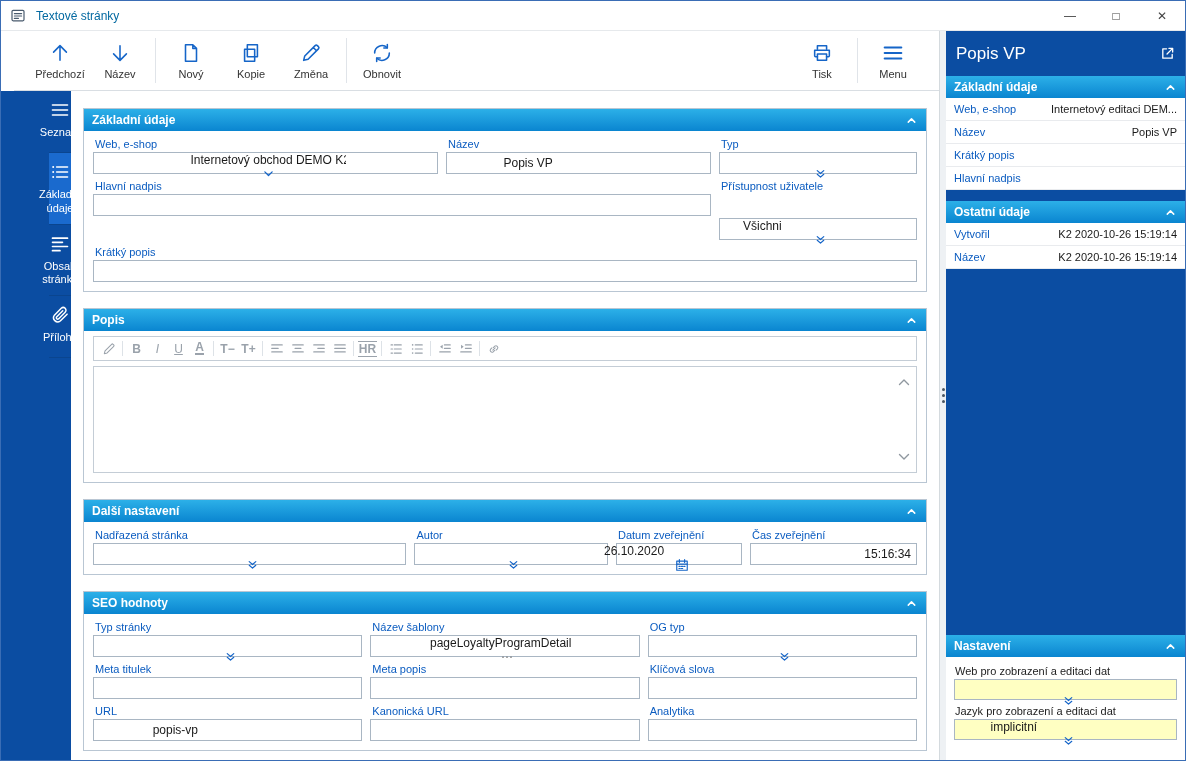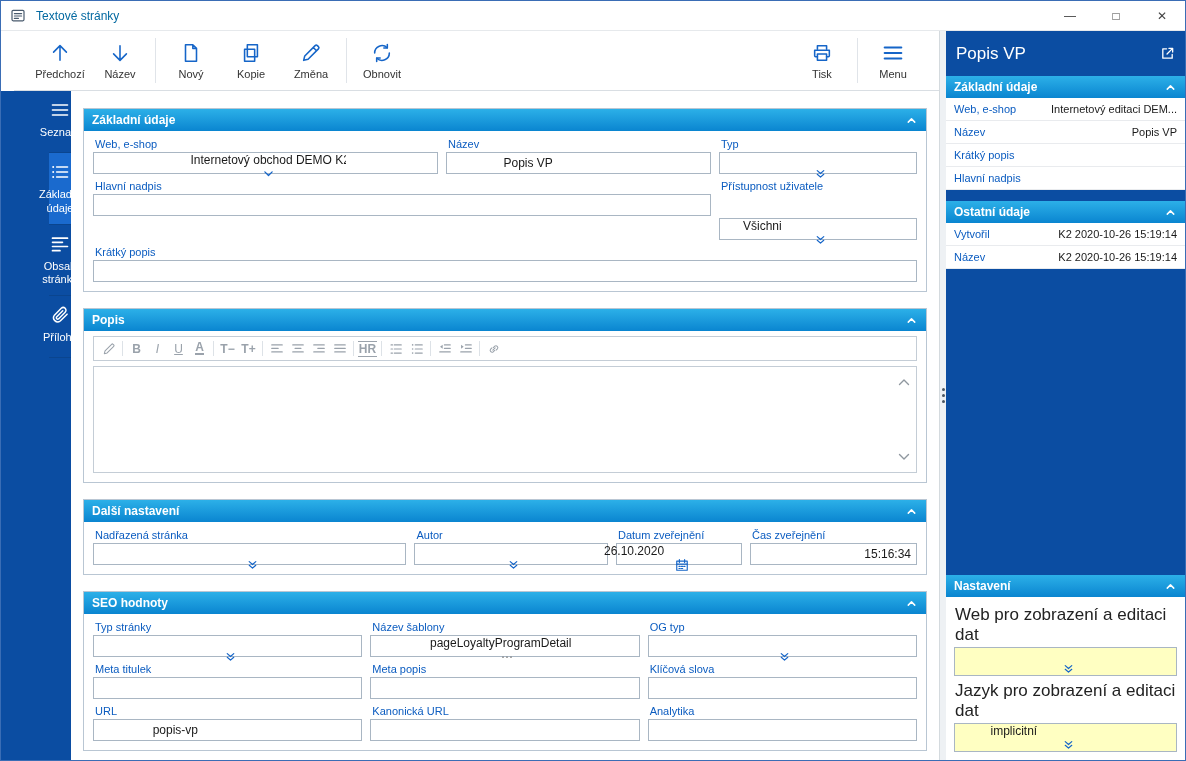--- a/index.html
+++ b/index.html
@@ -99,22 +99,22 @@
   .rp-sec-header .chev { margin-left:auto; display:flex; }
   .rp-rows { background:#fff; }
   .rp-row { height:23px; display:flex; align-items:center; padding:0 8px; font-size:11px;
             border-bottom:1px solid #e9ebee; }
   .rp-row .lbl { color:#0b5cc0; white-space:nowrap; }
   .rp-row .val { margin-left:auto; color:#1a1a1a; white-space:nowrap; overflow:hidden;
                  text-overflow:ellipsis; padding-left:6px; }
   .rp-gap { height:11px; flex:0 0 11px; }
   .rp-fill { flex:1; }
   .rp-settings-body { background:#fff; flex:0 0 103px; padding:3px 8px 8px; }
-  .setting-label { font-size:17px; color:#222; margin:5px 0 2px 1px; }
-  .control.yellow { background:#ffffc2; height:29px; }
+  .setting-label { font-size:11px; color:#222; margin:5px 0 2px 1px; }
+  .control.yellow { background:#ffffc2; height:21px; }
   .control.yellow input { background:transparent; }
 </style>
 </head>
 <body>
 
 <div class="app">
 
   <div class="titlebar">
     <span class="app-icon">
       <svg width="16" height="16" viewBox="0 0 20 20" stroke-width="1.5">

